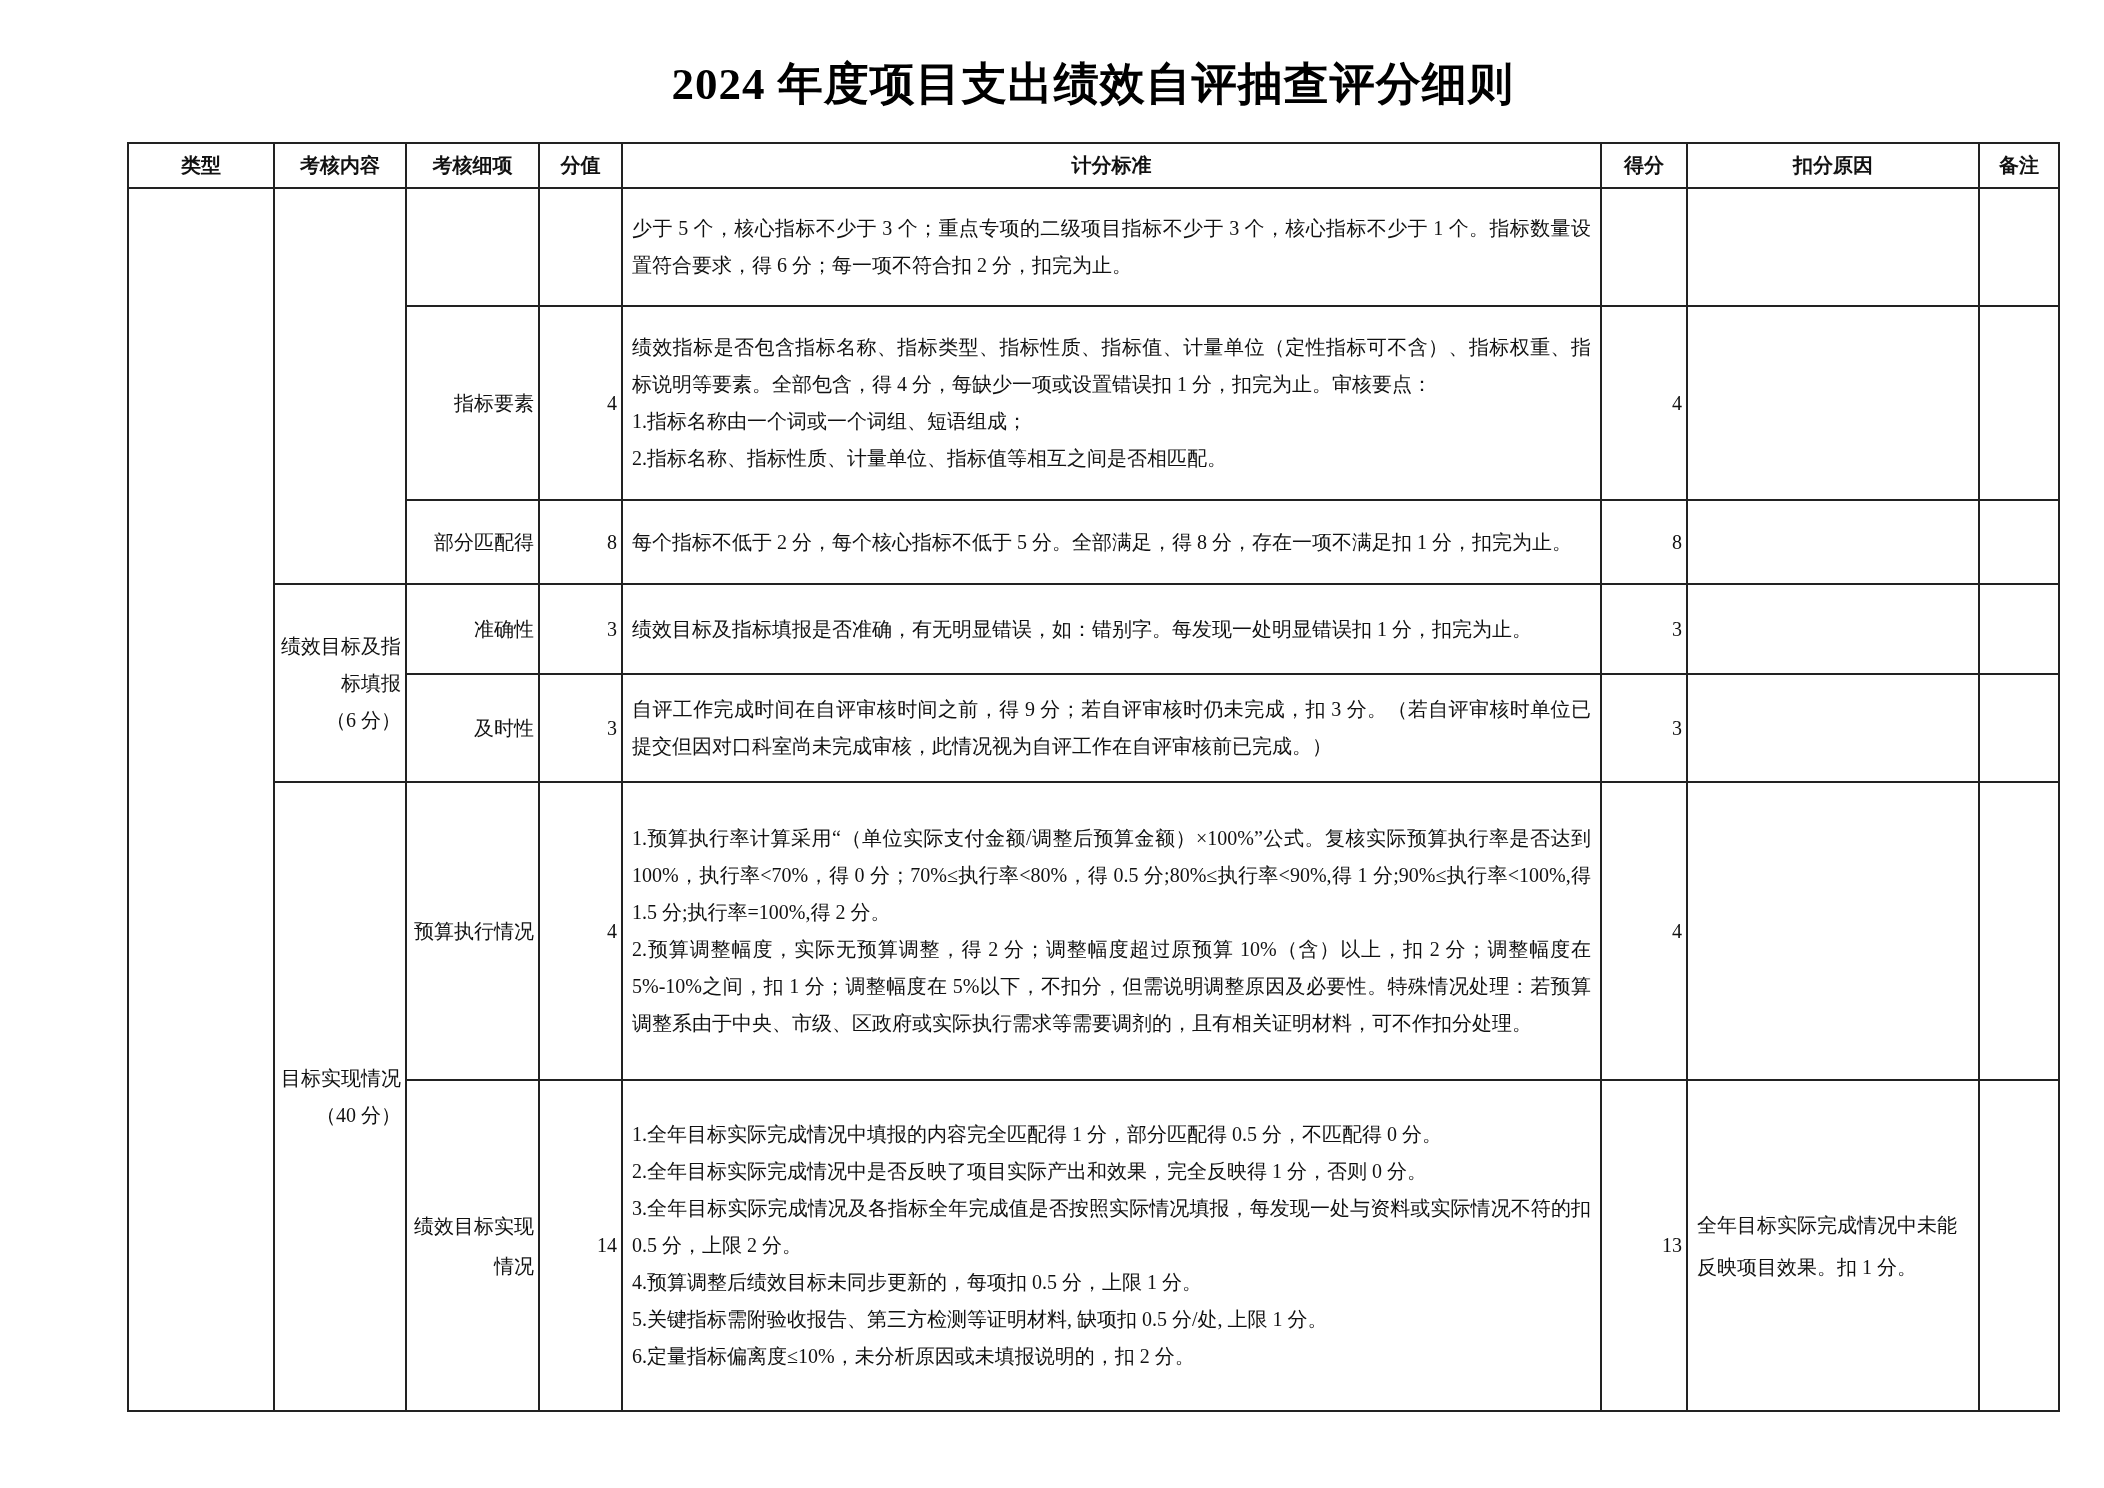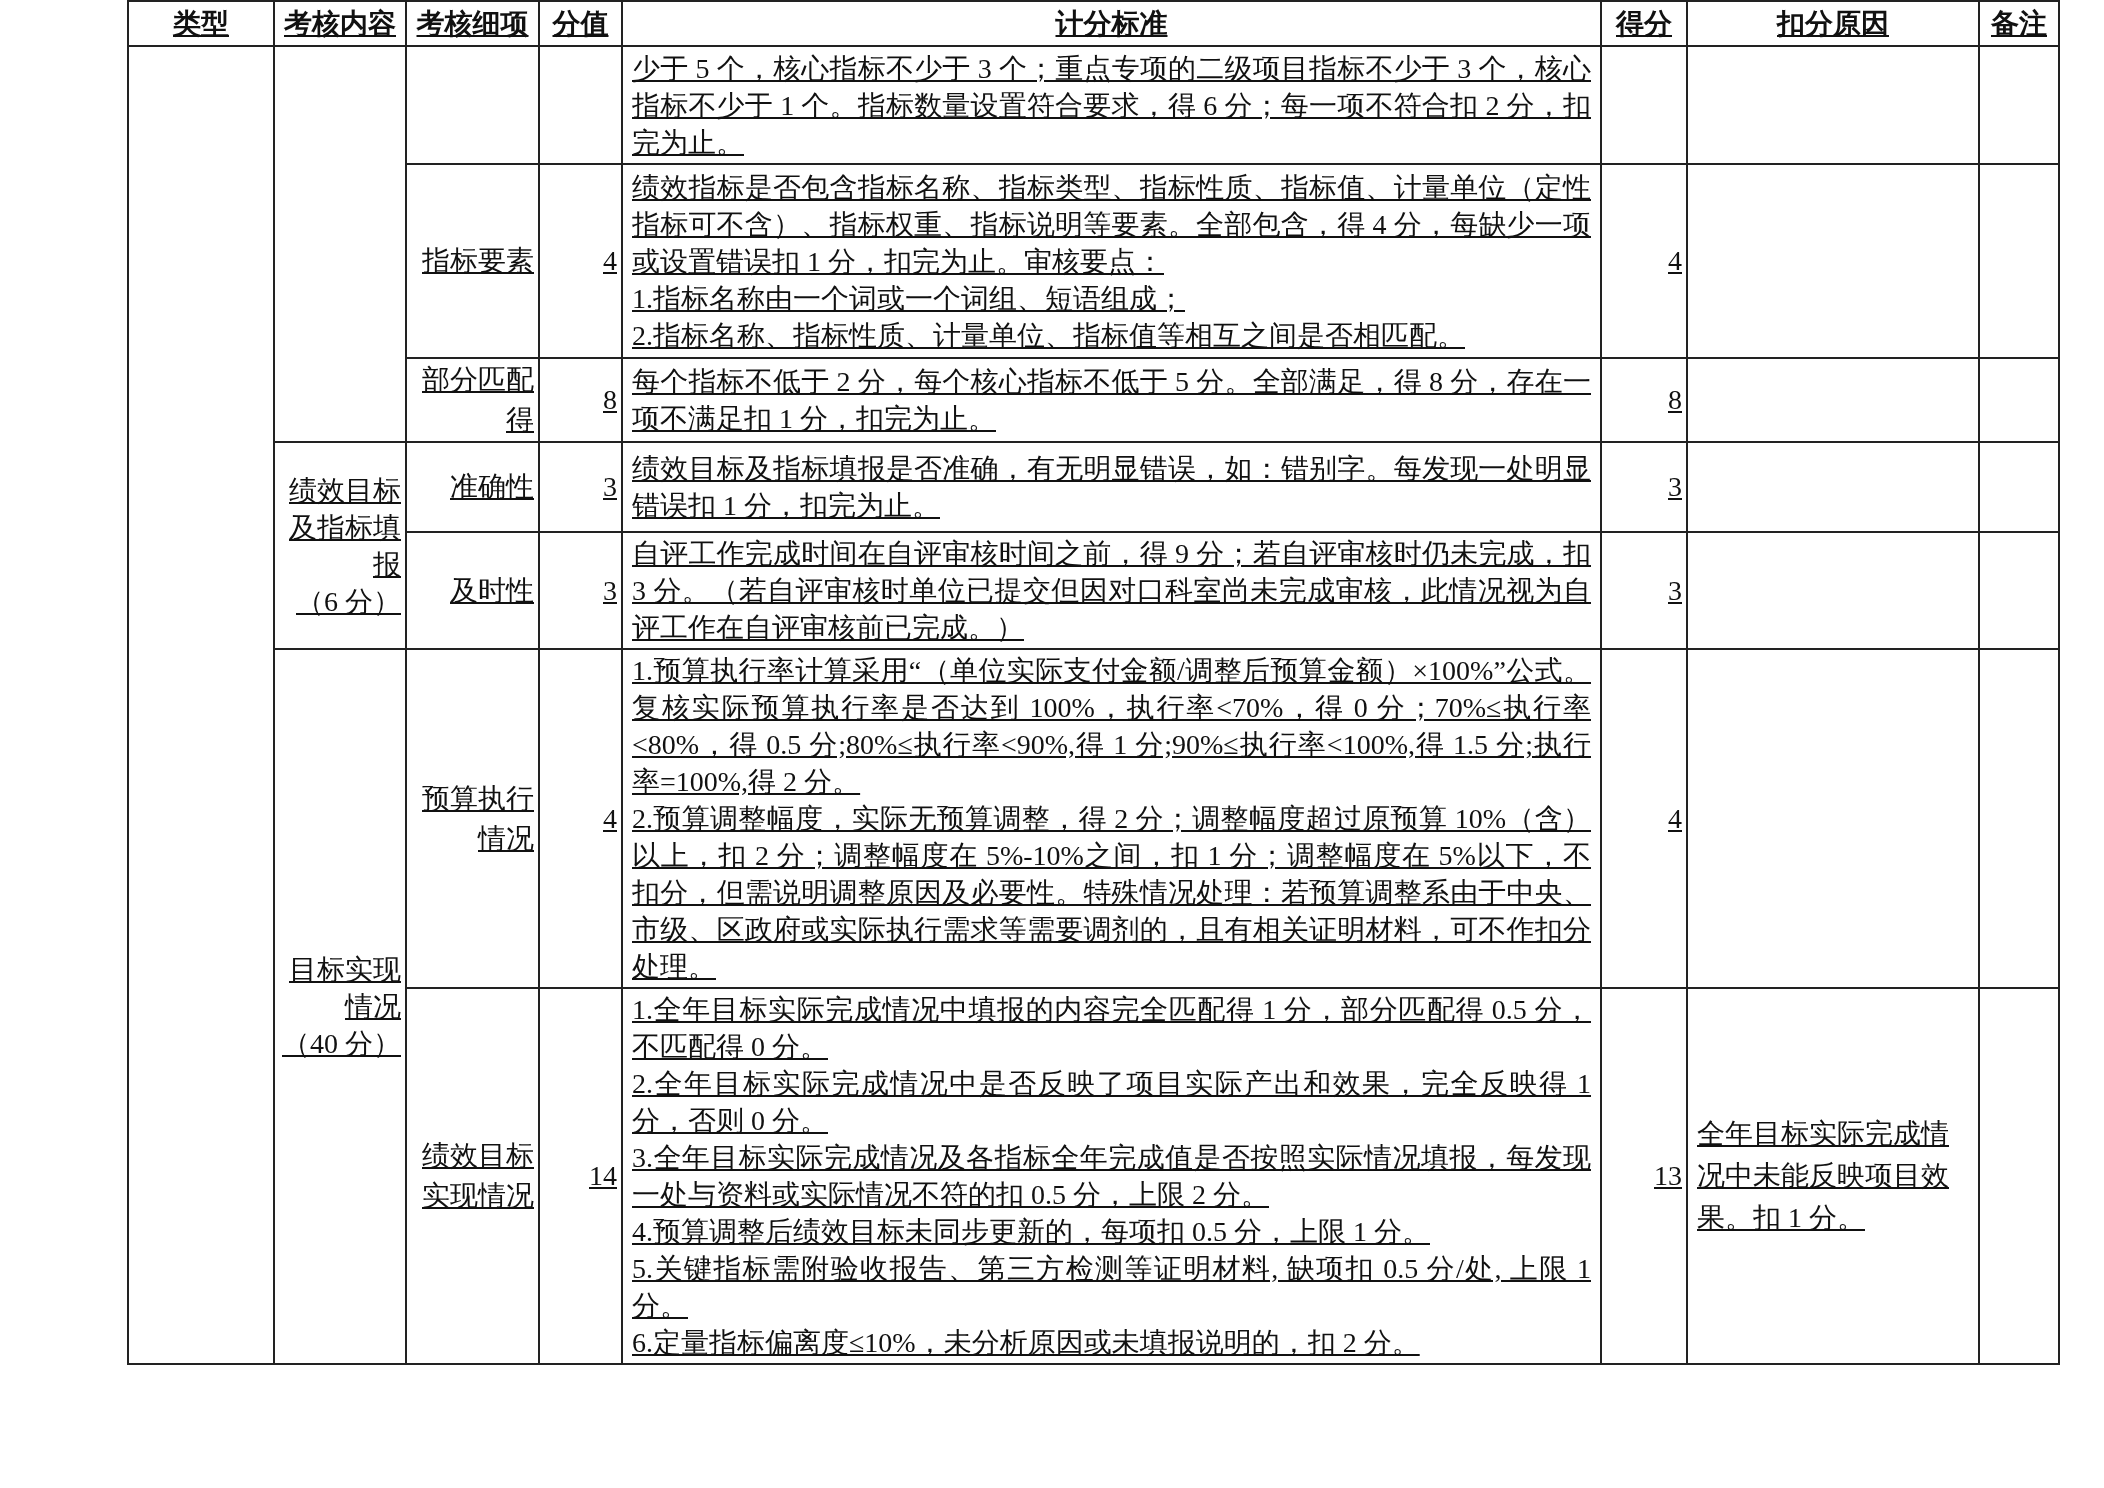--- a/index.html
+++ b/index.html
@@ -16,24 +16,23 @@
     margin-top:54px;margin-bottom:28px;
     text-align:center;
     font-size:45px;font-weight:bold;letter-spacing:1px;
     color:#000;
   }
   table.score-table{
     border-collapse:collapse;table-layout:fixed;width:1931px;
   }
   table.score-table th, table.score-table td{
     border:2px solid #222;
-    font-size:28px;
+    font-size:20px;
     vertical-align:middle;
     overflow:hidden;
-    text-decoration:underline;
   }
   th.hdr{
     height:43px;font-weight:bold;font-size:29px;text-align:center;padding:0;
   }
   td.c-center{text-align:right;padding:0 4px;}
   td.c-criteria{
     text-align:justify;
     text-justify:inter-character;
     white-space:pre-line;
     padding:2px 9px;
@@ -52,20 +51,21 @@
   tr.r5 td{height:102px;}
   tr.r6 td{height:292px;}
   tr.r7 td{height:325px;}
   .item-cell{line-height:40px;}
 </style>
 </head>
 <body>
 
 <div class="sheet">
 
+  <div class="doc-title">2024 年度项目支出绩效自评抽查评分细则</div>
 
   <table class="score-table">
     <colgroup>
       <col style="width:146px">
       <col style="width:132px">
       <col style="width:133px">
       <col style="width:83px">
       <col style="width:979px">
       <col style="width:86px">
       <col style="width:292px">

